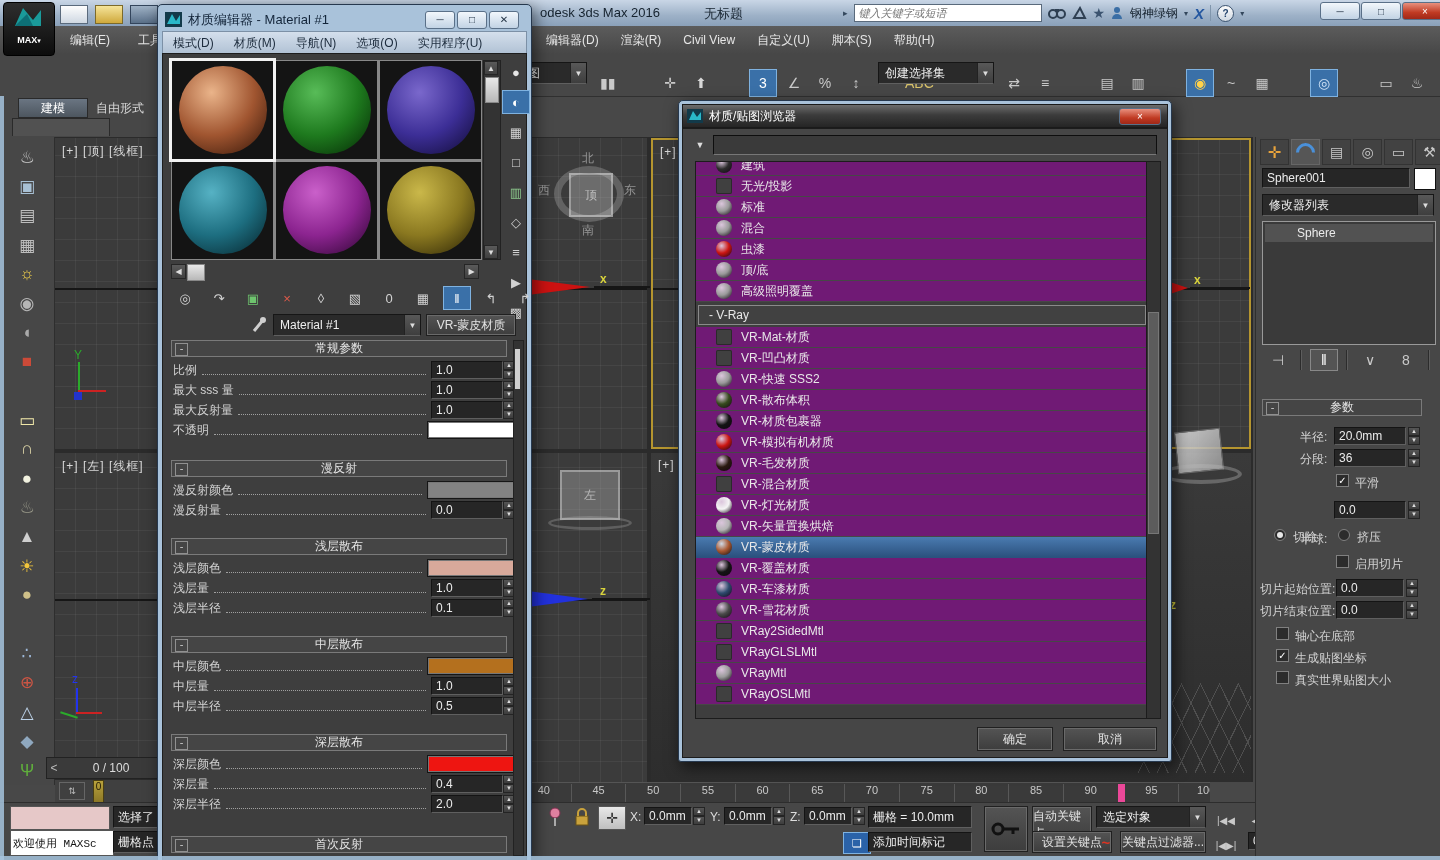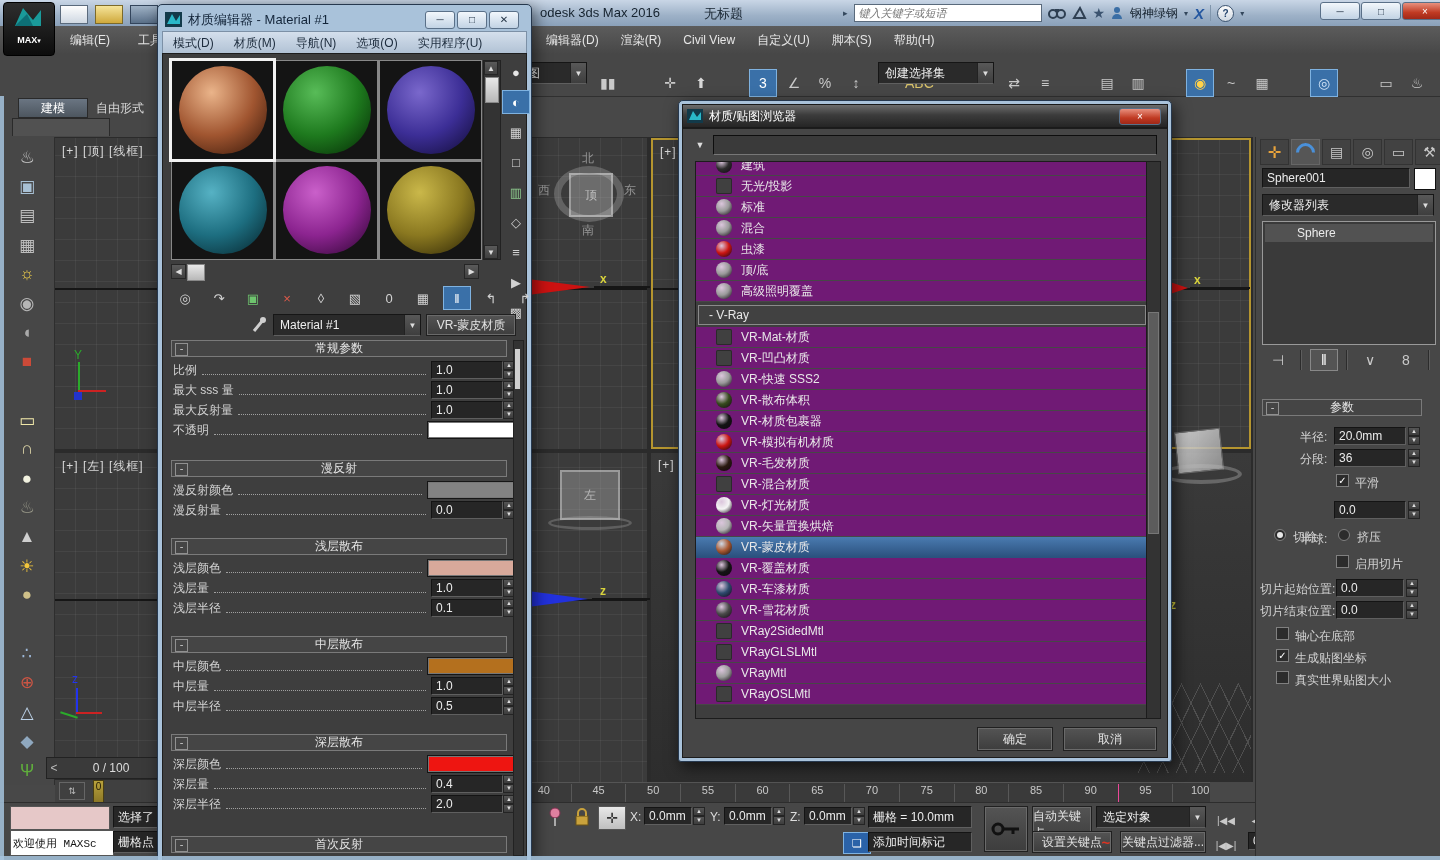--- a/index.html
+++ b/index.html
@@ -303,21 +303,21 @@
         <span style="width:53.7px;text-align:center;color:#c8c8c8;font-size:11px;border-left:1px solid #585858;height:18px;">45</span>
         <span style="width:53.7px;text-align:center;color:#c8c8c8;font-size:11px;border-left:1px solid #585858;height:18px;">50</span>
         <span style="width:53.7px;text-align:center;color:#c8c8c8;font-size:11px;border-left:1px solid #585858;height:18px;">55</span>
         <span style="width:53.7px;text-align:center;color:#c8c8c8;font-size:11px;border-left:1px solid #585858;height:18px;">60</span>
         <span style="width:53.7px;text-align:center;color:#c8c8c8;font-size:11px;border-left:1px solid #585858;height:18px;">65</span>
         <span style="width:53.7px;text-align:center;color:#c8c8c8;font-size:11px;border-left:1px solid #585858;height:18px;">70</span>
         <span style="width:53.7px;text-align:center;color:#c8c8c8;font-size:11px;border-left:1px solid #585858;height:18px;">75</span>
         <span style="width:53.7px;text-align:center;color:#c8c8c8;font-size:11px;border-left:1px solid #585858;height:18px;">80</span>
         <span style="width:53.7px;text-align:center;color:#c8c8c8;font-size:11px;border-left:1px solid #585858;height:18px;">85</span>
         <span style="width:53.7px;text-align:center;color:#c8c8c8;font-size:11px;border-left:1px solid #585858;height:18px;">90</span>
-        <span style="width:53.7px;text-align:center;color:#c8c8c8;font-size:11px;border-left:1px solid #ec4899;height:18px;">95</span>
+        <span style="width:53.7px;text-align:center;color:#c8c8c8;font-size:11px;border-left:7px solid #ec4899;height:18px;">95</span>
         <span style="width:53.7px;text-align:center;color:#c8c8c8;font-size:11px;border-left:1px solid #585858;height:18px;">100</span>
       </div>
   </div>
 
   <div class="abs" style="left:0;top:802px;width:1440px;height:54px;background:#474747;border-top:1px solid #2d2d2d;"></div>
 
   <div class="abs" style="left:10px;top:806px;width:98px;height:22px;background:#e6c8c8;border:1px solid #555;"></div>
   <div class="abs" style="left:10px;top:830px;width:98px;height:24px;background:#fff;border:1px solid #555;color:#111;font:11px 'Liberation Mono','DejaVu Sans Mono',monospace;display:flex;align-items:center;padding:0 2px;overflow:hidden;white-space:nowrap;">
     <span>欢迎使用 MAXSc</span>
   </div>

